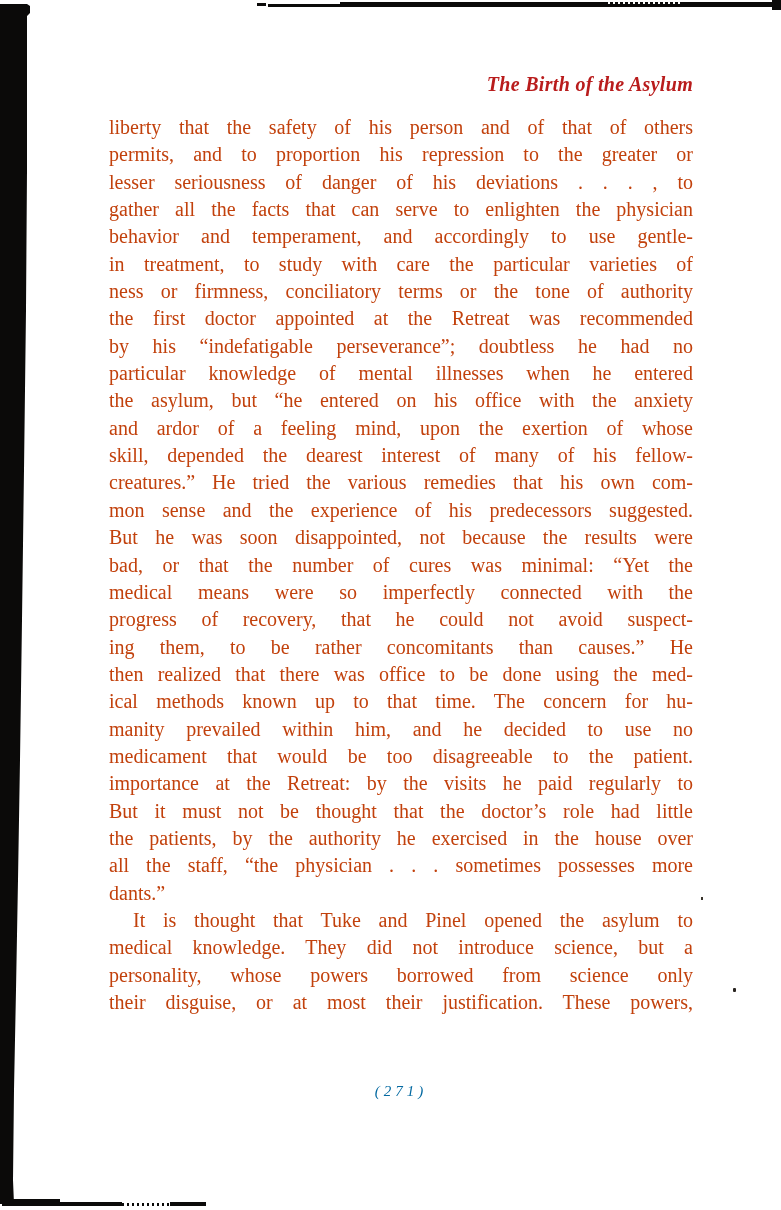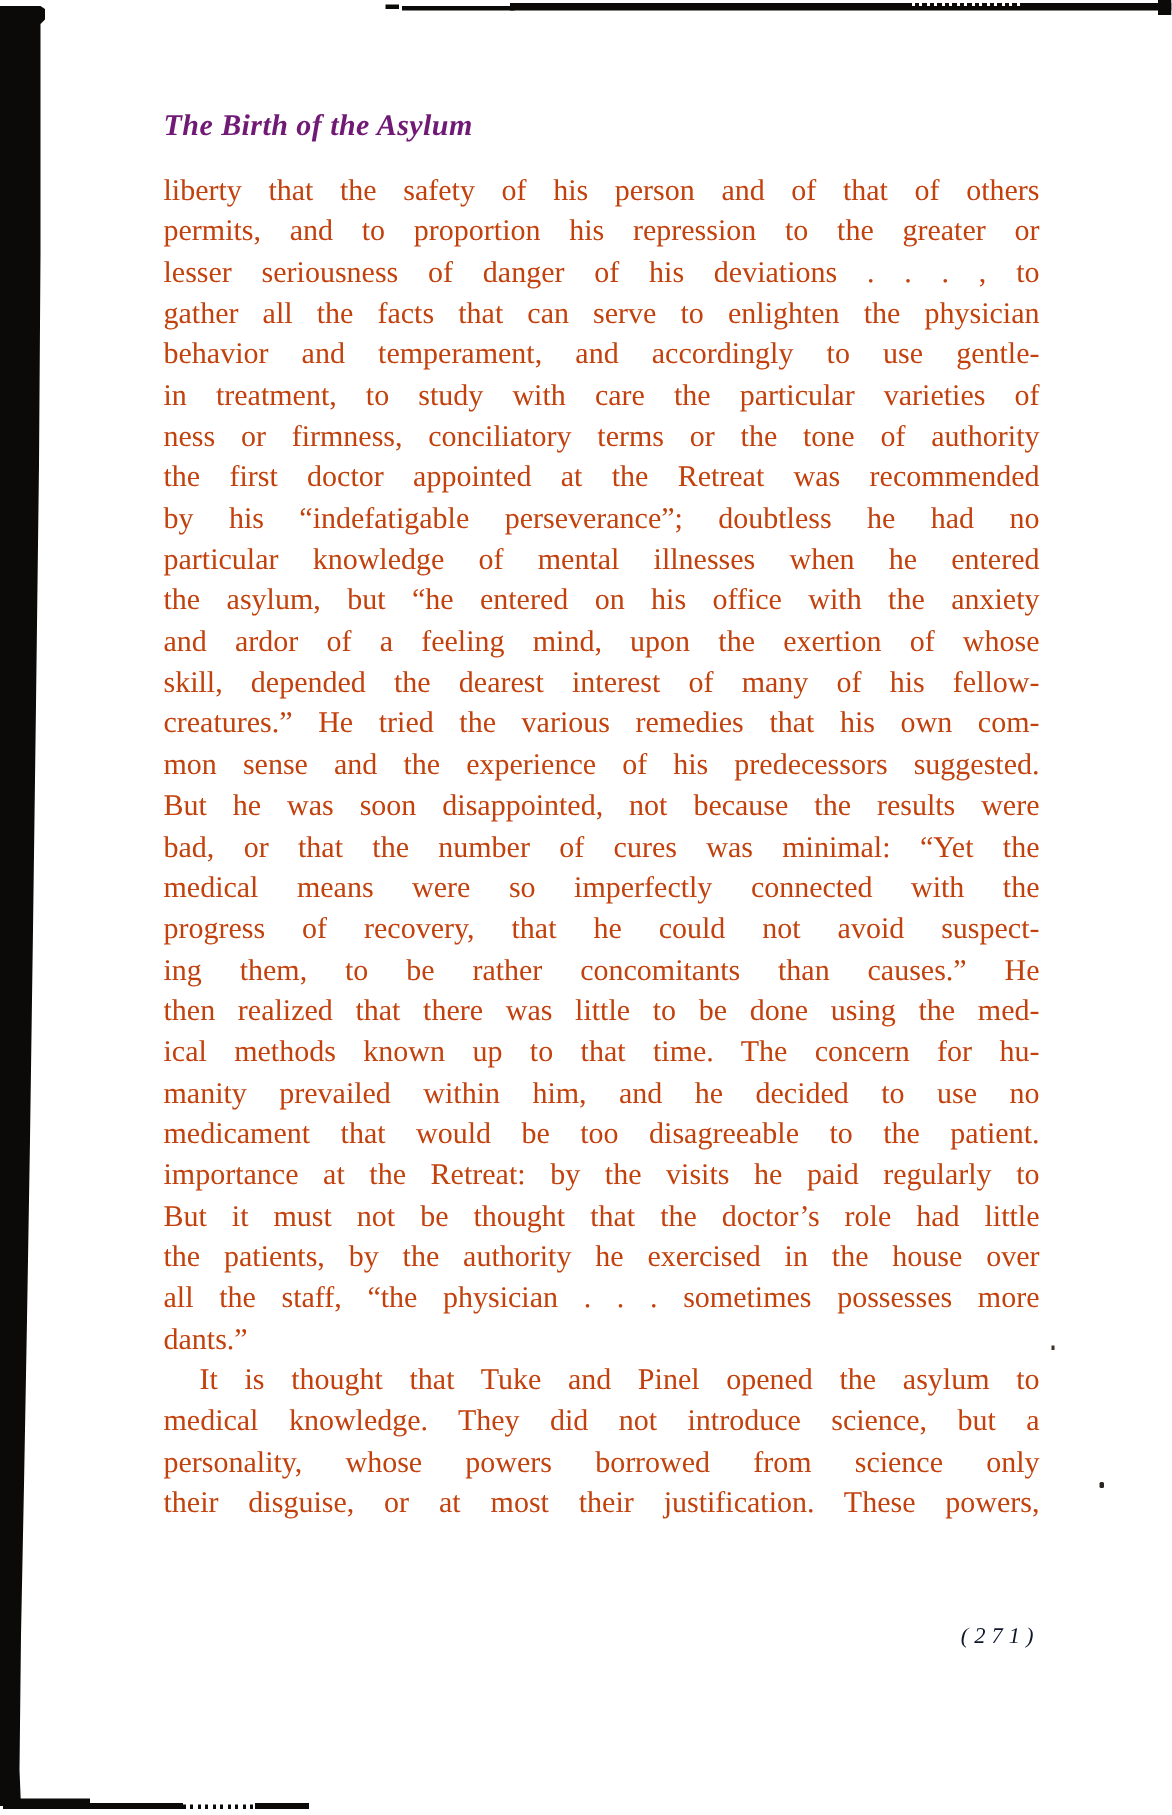--- a/index.html
+++ b/index.html
@@ -29,46 +29,46 @@
   .rule-bot-thin  { position: absolute; left: 58px;  top: 1202px; width: 64px; height: 4px; background: #0b0a09; }
   .rule-bot-dots  { position: absolute; left: 122px; top: 1203px; width: 50px; height: 3px;
                     background: repeating-linear-gradient(90deg, #0b0a09 0 2px, transparent 2px 5px); }
   .rule-bot-end   { position: absolute; left: 170px; top: 1202px; width: 36px; height: 4px; background: #0b0a09; }
   .speck-1 { position: absolute; left: 733px; top: 988px; width: 3px; height: 4px; background: #2a2520; border-radius: 1px; }
   .speck-2 { position: absolute; left: 701px; top: 897px; width: 2px; height: 3px; background: #3a342c; }
 
   
   .running-head {
     position: absolute; left: 109px; top: 71px; width: 584px;
-    text-align: left;
+    text-align: right;
     font-style: italic; font-weight: bold;
     font-size: 20px; line-height: 26px;
-    color: #701a75;
+    color: #b91c1c;
     letter-spacing: 0.3px;
   }
   .body-lines { position: absolute; left: 109px; top: 114px; width: 584px; }
   .line {
     font-size: 20px;
     line-height: 27.35px;
     color: #c2410c;
     white-space: nowrap;
     text-align: justify;
     text-align-last: justify;
     text-justify: inter-word;
   }
   .line.noj { text-align-last: left; }
   .line.ind { padding-left: 24px; }
   .line sup { font-size: 12px; line-height: 0; letter-spacing: 0; }
   .page-number {
     position: absolute; left: 109px; top: 1083px; width: 584px;
-    text-align: right;
+    text-align: center;
     font-style: italic;
     font-size: 15px;
     letter-spacing: 4px;
-    color: #0f172a;
+    color: #0369a1;
   }
 </style>
 </head>
 <body>
 
 <div class="edge-left"></div>
 <div class="rule-top-dash"></div>
 <div class="rule-top-thin"></div>
 <div class="rule-top-main"></div>
 <div class="rule-top-dots"></div>
@@ -95,21 +95,21 @@
     <div class="line">the asylum, but “he entered on his office with the anxiety</div>
     <div class="line">and ardor of a feeling mind, upon the exertion of whose</div>
     <div class="line">skill, depended the dearest interest of many of his fellow-</div>
     <div class="line">creatures.” He tried the various remedies that his own com-</div>
     <div class="line">mon sense and the experience of his predecessors suggested.</div>
     <div class="line">But he was soon disappointed, not because the results were</div>
     <div class="line">bad, or that the number of cures was minimal: “Yet the</div>
     <div class="line">medical means were so imperfectly connected with the</div>
     <div class="line">progress of recovery, that he could not avoid suspect-</div>
     <div class="line">ing them, to be rather concomitants than causes.” He</div>
-    <div class="line">then realized that there was little to be done using the med-</div>
+    <div class="line">then realized that there was office to be done using the med-</div>
     <div class="line">ical methods known up to that time. The concern for hu-</div>
     <div class="line">manity prevailed within him, and he decided to use no</div>
     <div class="line">medicament that would be too disagreeable to the patient.</div>
     <div class="line">importance at the Retreat: by the visits he paid regularly to</div>
     <div class="line">But it must not be thought that the doctor’s role had little</div>
     <div class="line">the patients, by the authority he exercised in the house over</div>
     <div class="line">all the staff, “the physician . . . sometimes possesses more</div>
     <div class="line noj">dants.”</div>
     <div class="line ind">It is thought that Tuke and Pinel opened the asylum to</div>
     <div class="line">medical knowledge. They did not introduce science, but a</div>

